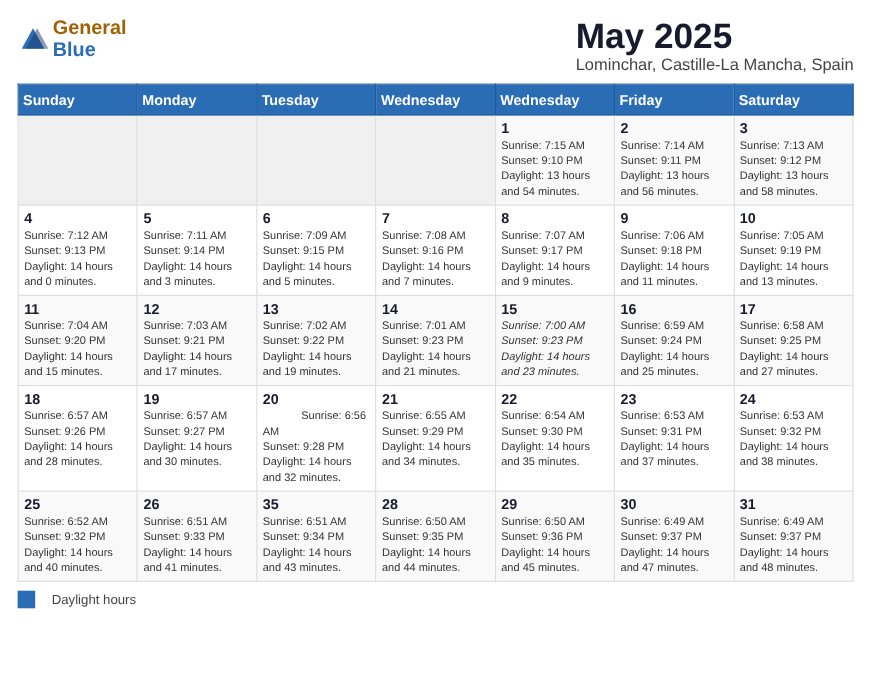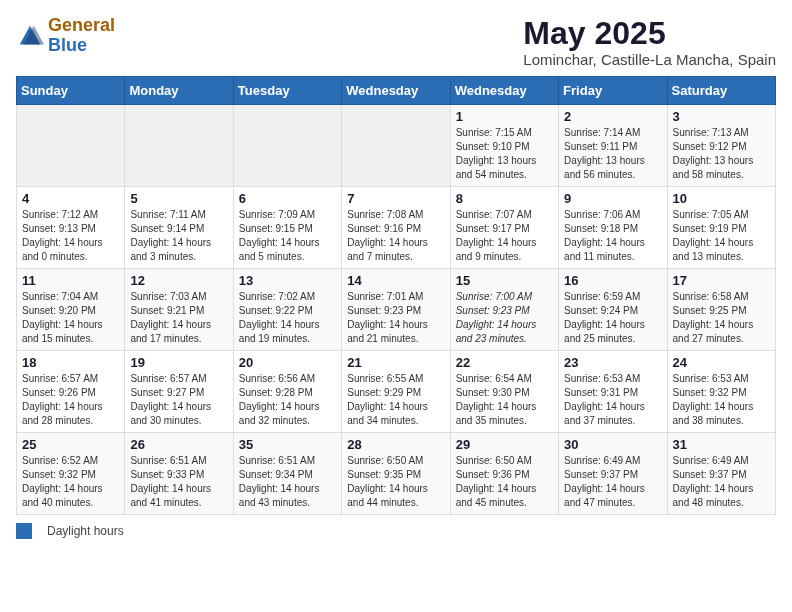--- a/index.html
+++ b/index.html
@@ -224,21 +224,21 @@
       </tr>
       <tr>
         <td><span class="day-number">18</span><span class="day-info" style="white-space: pre-line;">Sunrise: 6:57 AM
 Sunset: 9:26 PM
 Daylight: 14 hours
 and 28 minutes.</span></td>
         <td><span class="day-number">19</span><span class="day-info" style="white-space: pre-line;">Sunrise: 6:57 AM
 Sunset: 9:27 PM
 Daylight: 14 hours
 and 30 minutes.</span></td>
-        <td><span class="day-number">20</span><span class="day-info" style="white-space: pre-line;">Sunrise: 6:56 AM
+        <td><span class="day-number">20</span><span class="day-info" style="white-space: pre-line; margin-left: 35px;">Sunrise: 6:56 AM
 Sunset: 9:28 PM
 Daylight: 14 hours
 and 32 minutes.</span></td>
         <td><span class="day-number">21</span><span class="day-info" style="white-space: pre-line; margin-top: 32px;">Sunrise: 6:55 AM
 Sunset: 9:29 PM
 Daylight: 14 hours
 and 34 minutes.</span></td>
         <td><span class="day-number">22</span><span class="day-info" style="white-space: pre-line;">Sunrise: 6:54 AM
 Sunset: 9:30 PM
 Daylight: 14 hours

